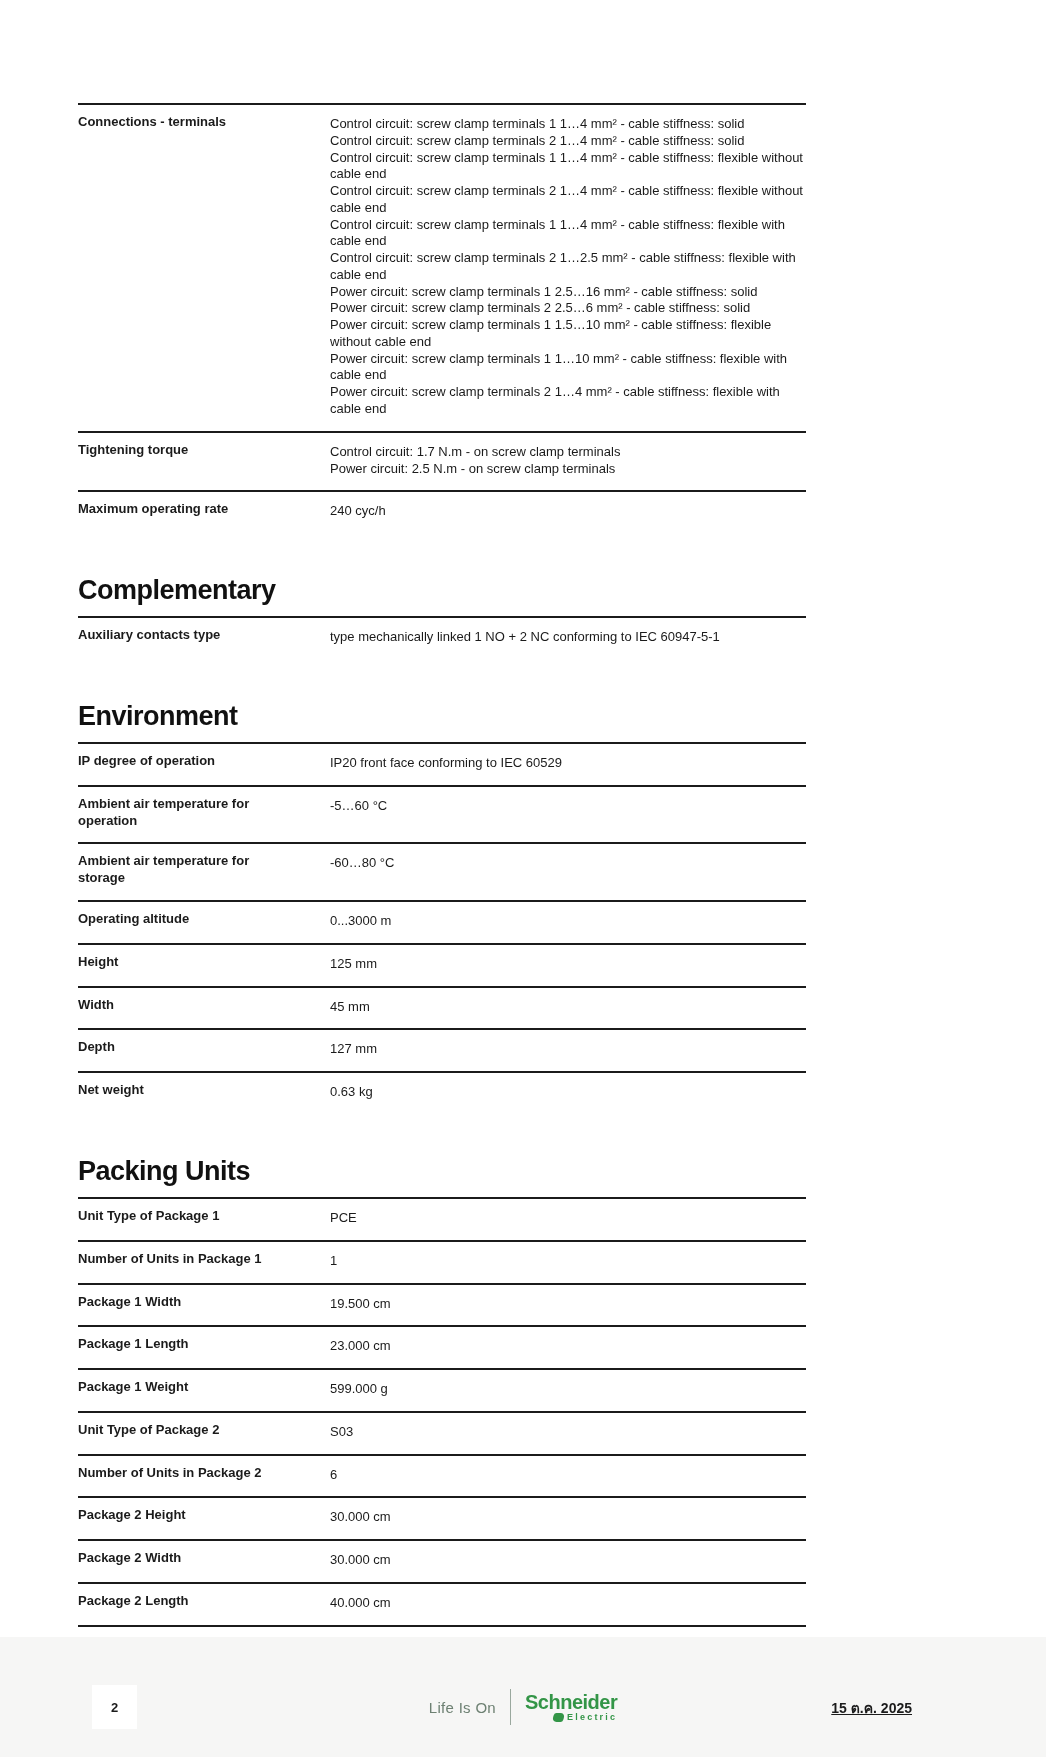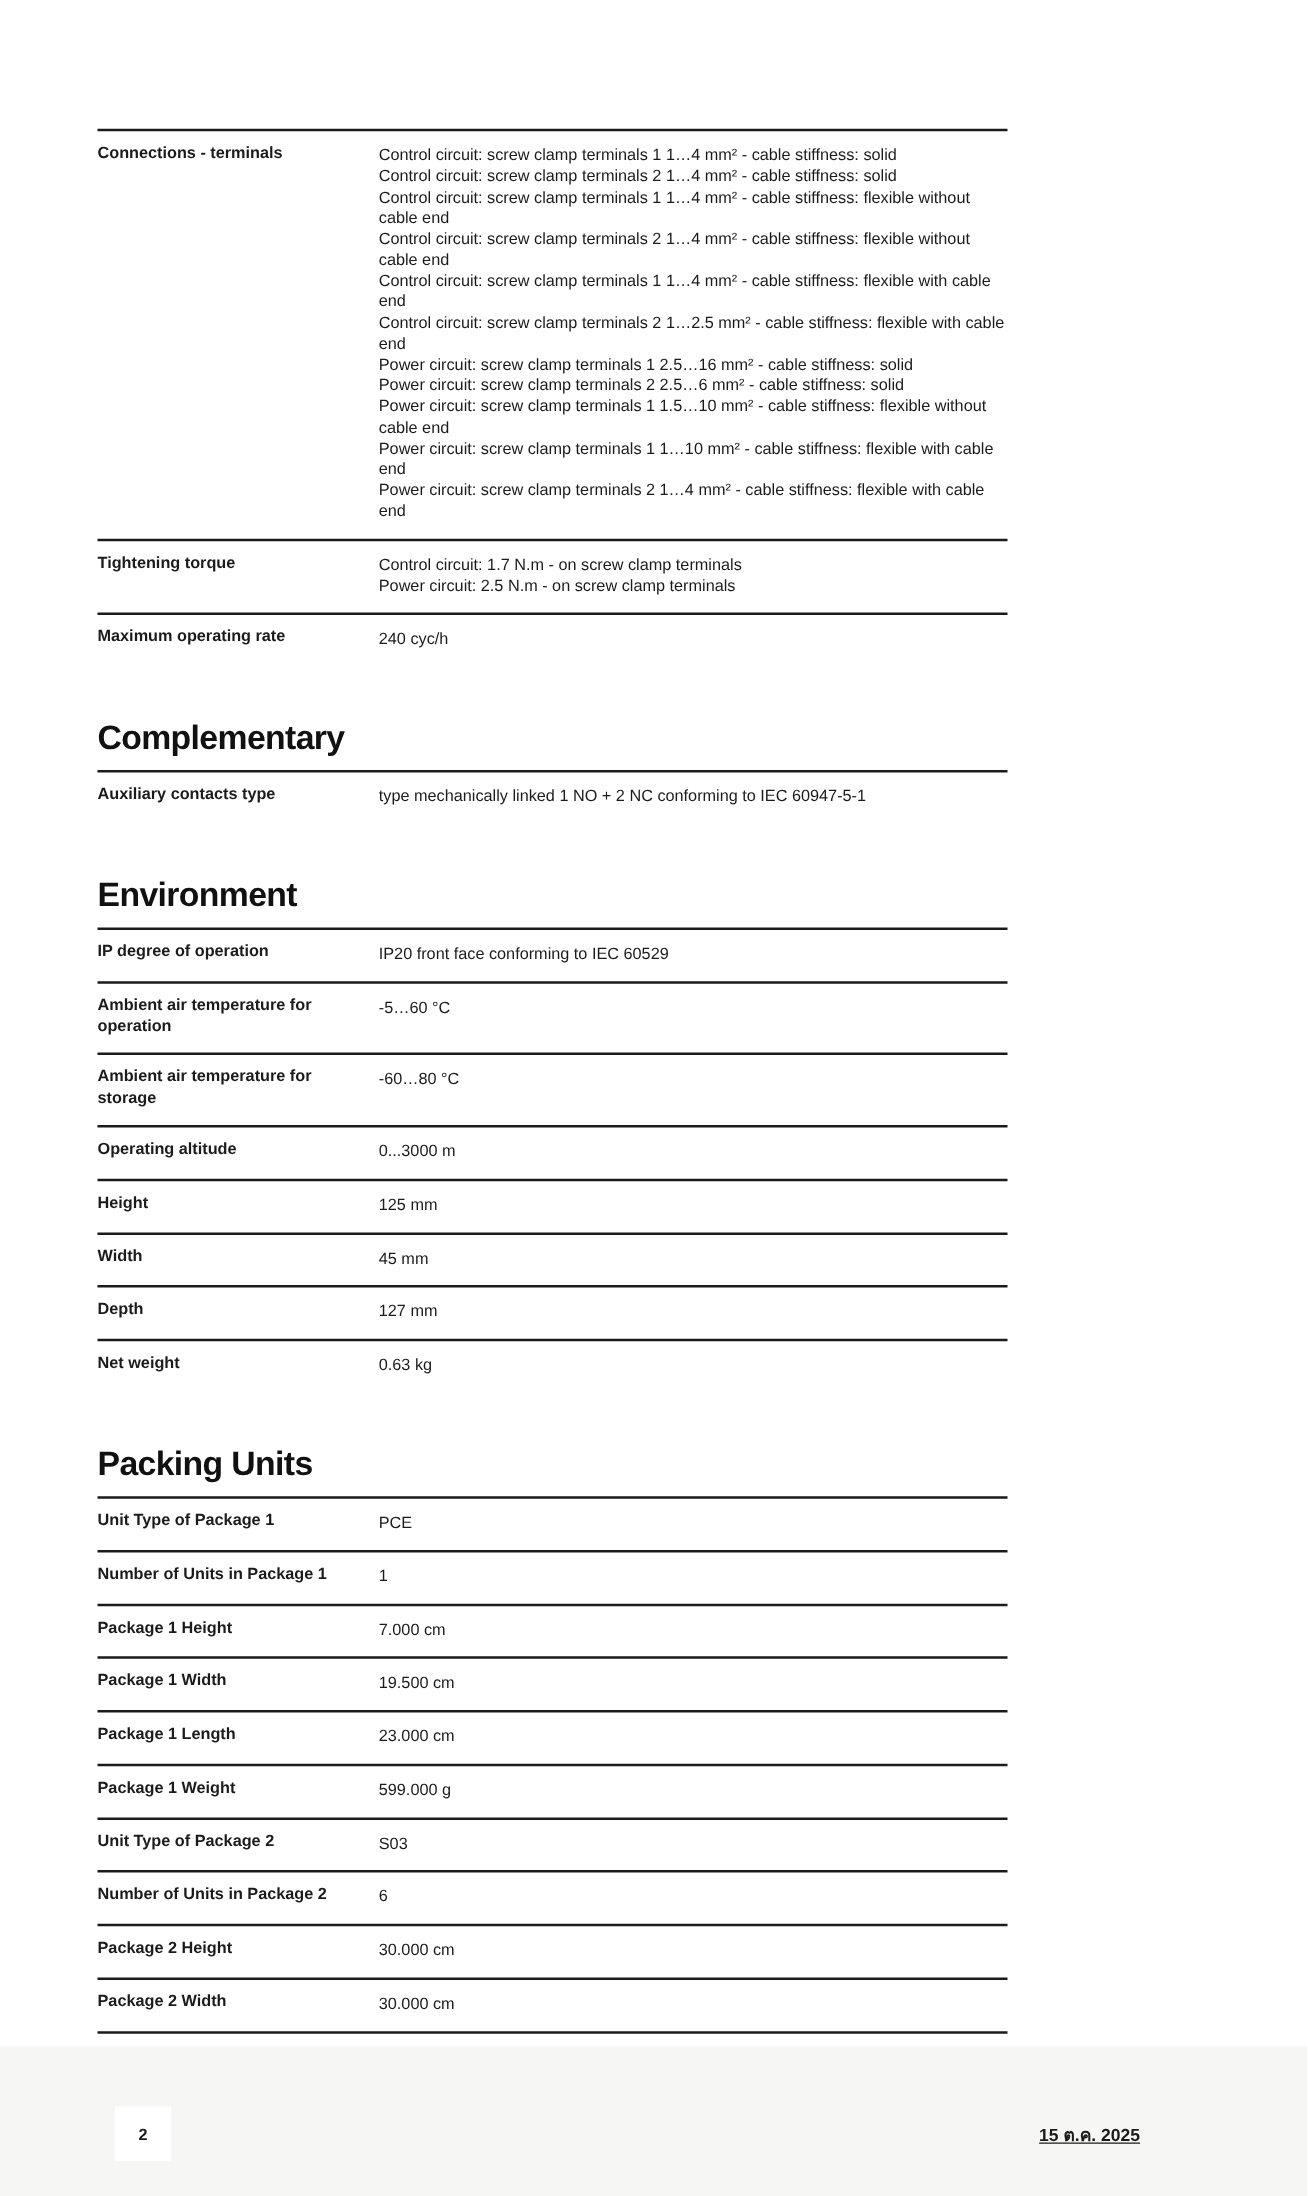--- a/index.html
+++ b/index.html
@@ -44,21 +44,21 @@
     padding-top: 1px;
     padding-right: 14px;
     box-sizing: border-box;
   }
   .spec-value {
     flex: 1;
     font-size: 13px;
     line-height: 1.29;
     padding-top: 3px;
   }
-  .value-line { min-height: 16px; }
+  .value-line { min-height: 16px; margin-left: 27px; }
 
   .footer {
     position: absolute;
     left: 0; right: 0; bottom: 0;
     height: 120px;
     background: #f6f6f5;
   }
   .page-number-box {
     position: absolute;
     left: 92px; top: 48px;
@@ -227,26 +227,20 @@
               <div class="value-line">PCE</div>
             </div>
           </div>
           <div class="spec-row">
             <div class="spec-label">Number of Units in Package 1</div>
             <div class="spec-value">
               <div class="value-line">1</div>
             </div>
           </div>
           <div class="spec-row">
-            <div class="spec-label">Package 1 Height</div>
-            <div class="spec-value">
-              <div class="value-line">7.000 cm</div>
-            </div>
-          </div>
-          <div class="spec-row">
             <div class="spec-label">Package 1 Width</div>
             <div class="spec-value">
               <div class="value-line">19.500 cm</div>
             </div>
           </div>
           <div class="spec-row">
             <div class="spec-label">Package 1 Length</div>
             <div class="spec-value">
               <div class="value-line">23.000 cm</div>
             </div>
@@ -298,16 +292,27 @@
             <div class="spec-value">
               <div class="value-line">P06</div>
             </div>
           </div>
         </div>
       </section>
     </div>
 
   <div class="footer">
     <div class="page-number-box">2</div>
+    <div class="brand-block">
+      <span class="brand-tagline">Life Is On</span>
+      <span class="brand-divider"></span>
+      <span class="brand-logo">
+        <span class="brand-name">Schneider</span>
+        <span class="brand-sub-row">
+          <span class="leaf-icon"></span>
+          <span class="brand-sub">Electric</span>
+        </span>
+      </span>
+    </div>
     <div class="footer-date">15 ต.ค. 2025</div>
   </div>
 
 </div>
 
 </body></html>

